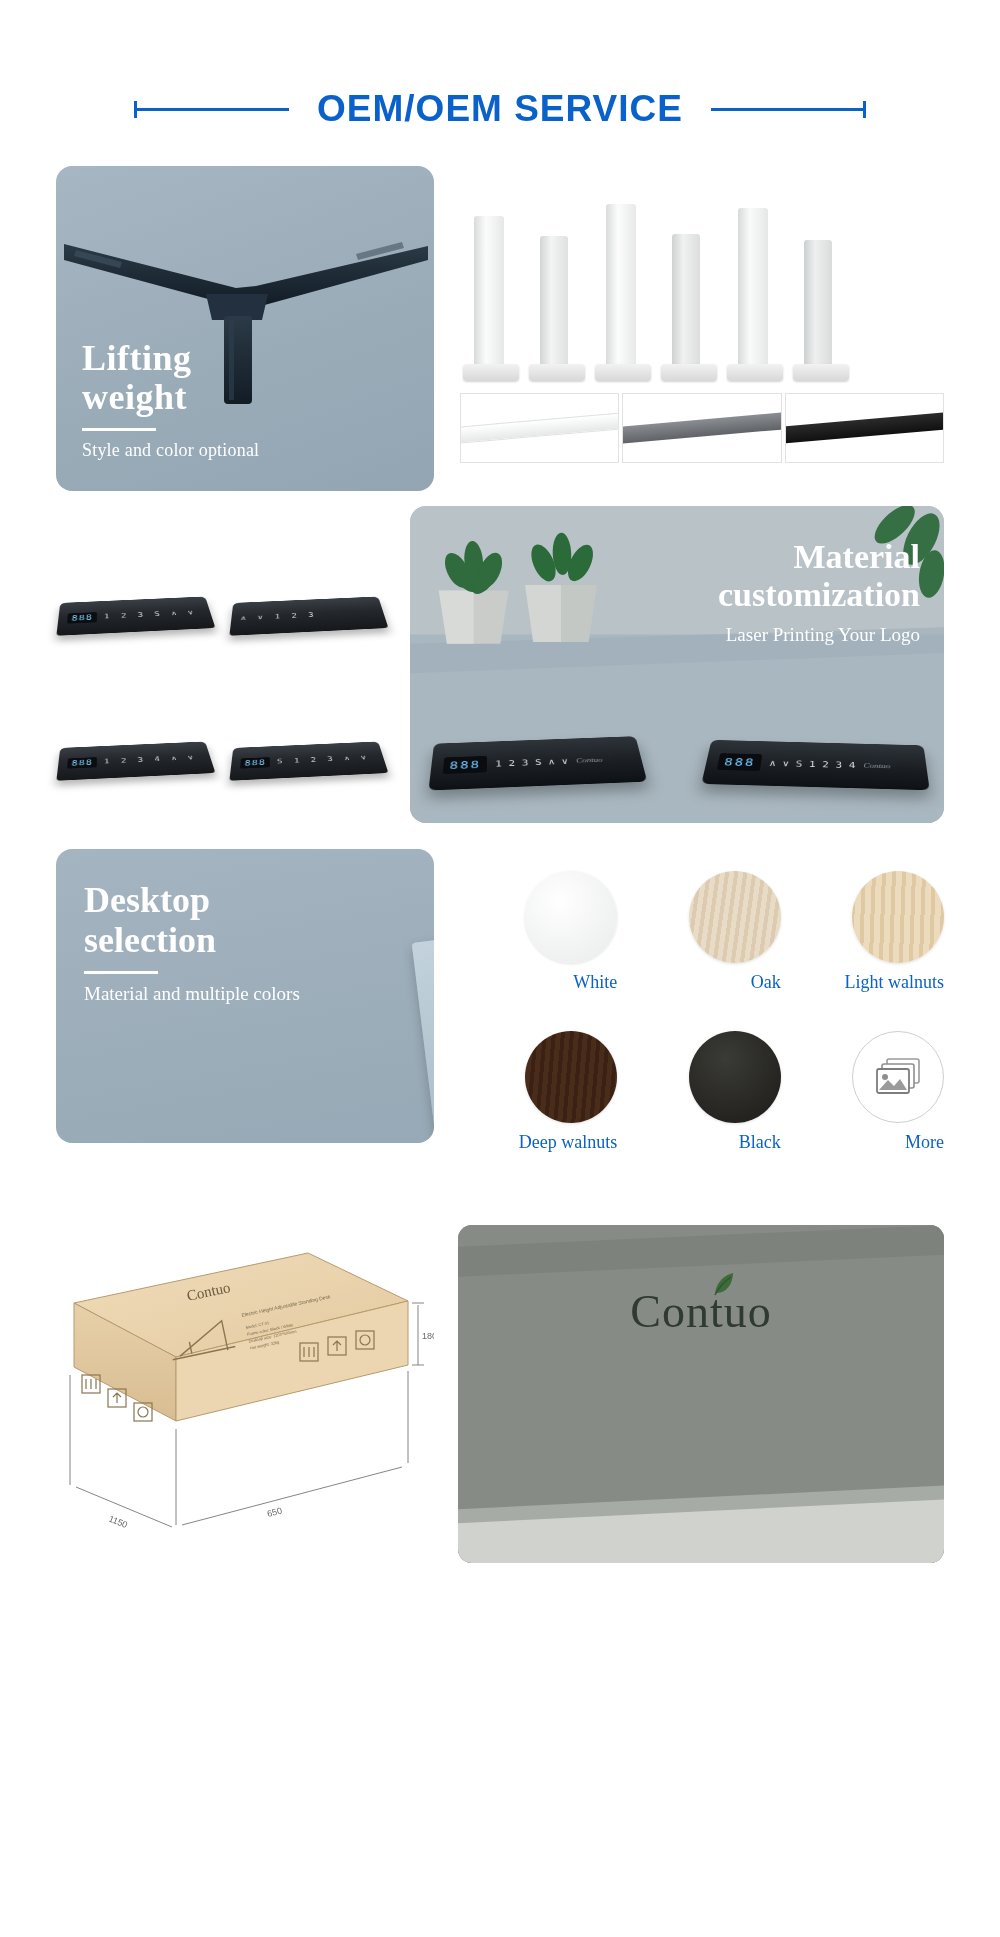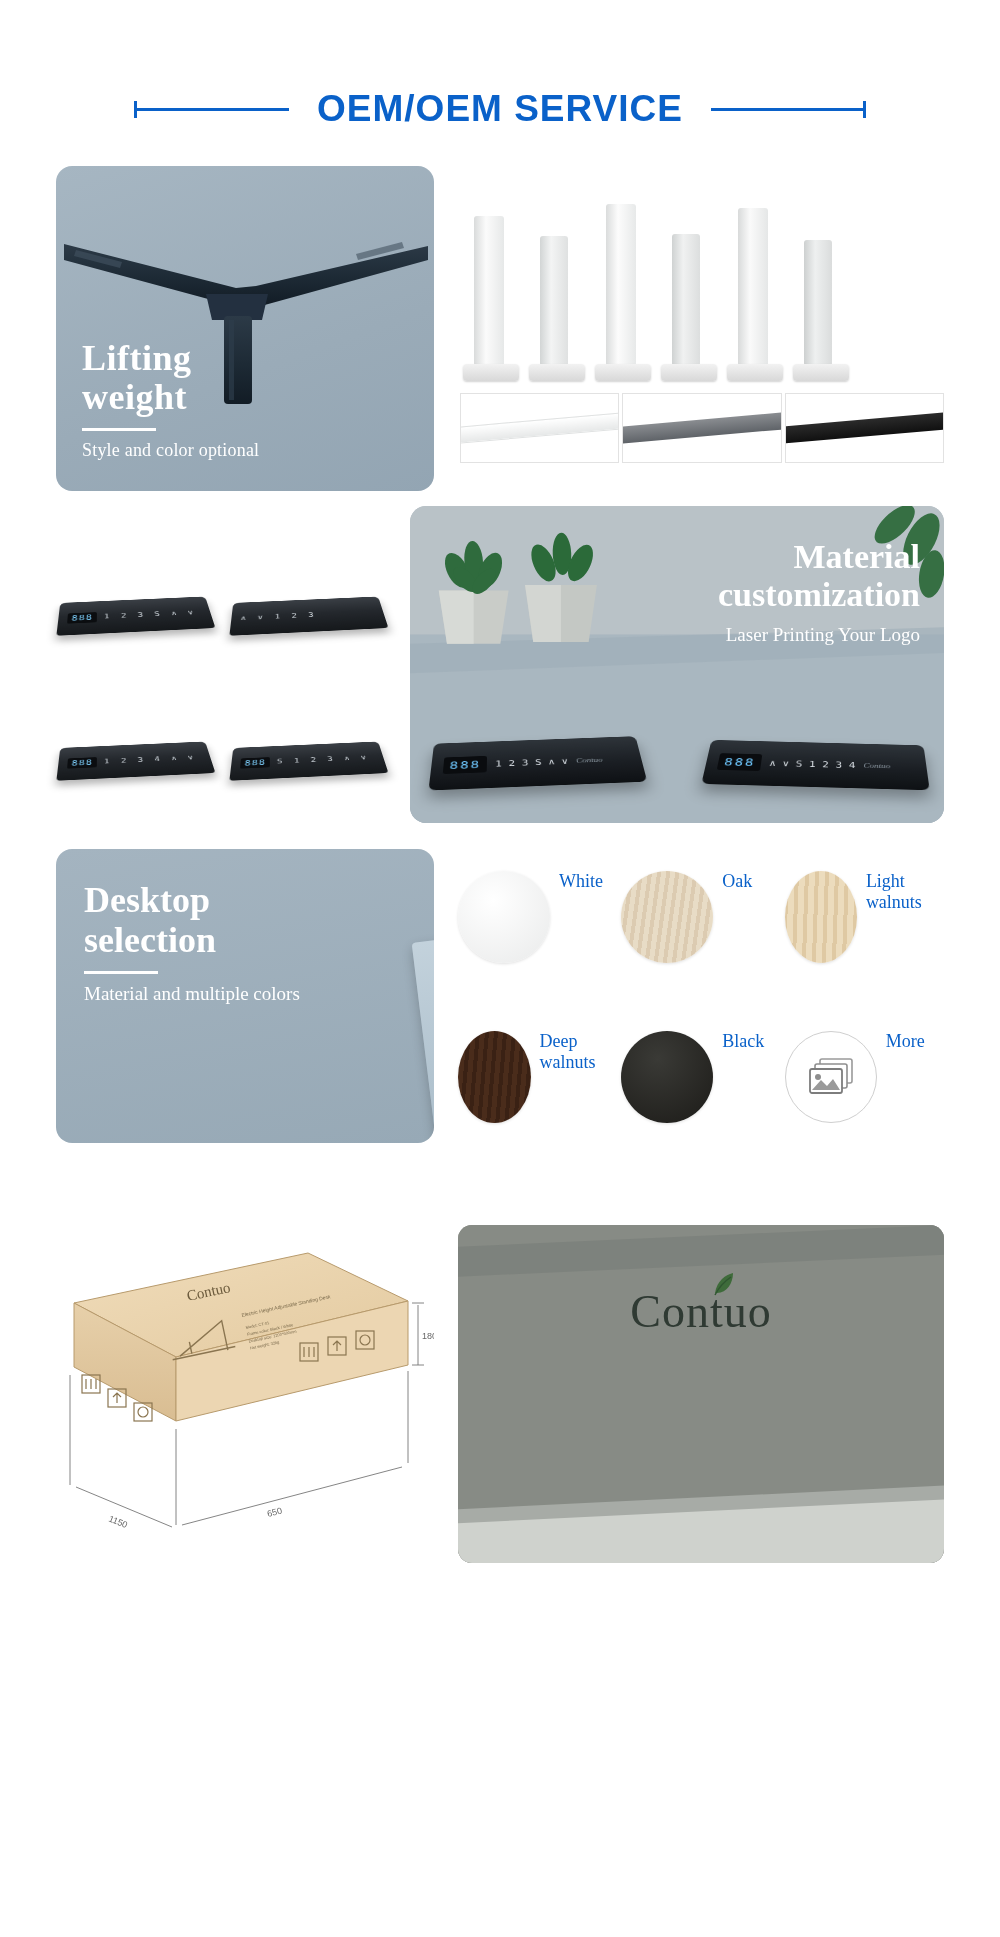--- a/index.html
+++ b/index.html
@@ -288,22 +288,22 @@
   .colors-grid {
     flex: 1 1 auto;
     display: grid;
     grid-template-columns: repeat(3, 1fr);
     grid-template-rows: 1fr 1fr;
     gap: 8px 4px;
     padding-top: 22px;
   }
   .color-cell {
     display: flex;
-    flex-direction: row;
-    align-items: flex-start;
+    flex-direction: column;
+    align-items: flex-end;
     gap: 9px;
   }
   .color-dot {
     width: 92px;
     height: 92px;
     border-radius: 50%;
     box-shadow: 0 1px 3px rgba(0,0,0,.12);
   }
   .color-label {
     color: #0a61c9;

